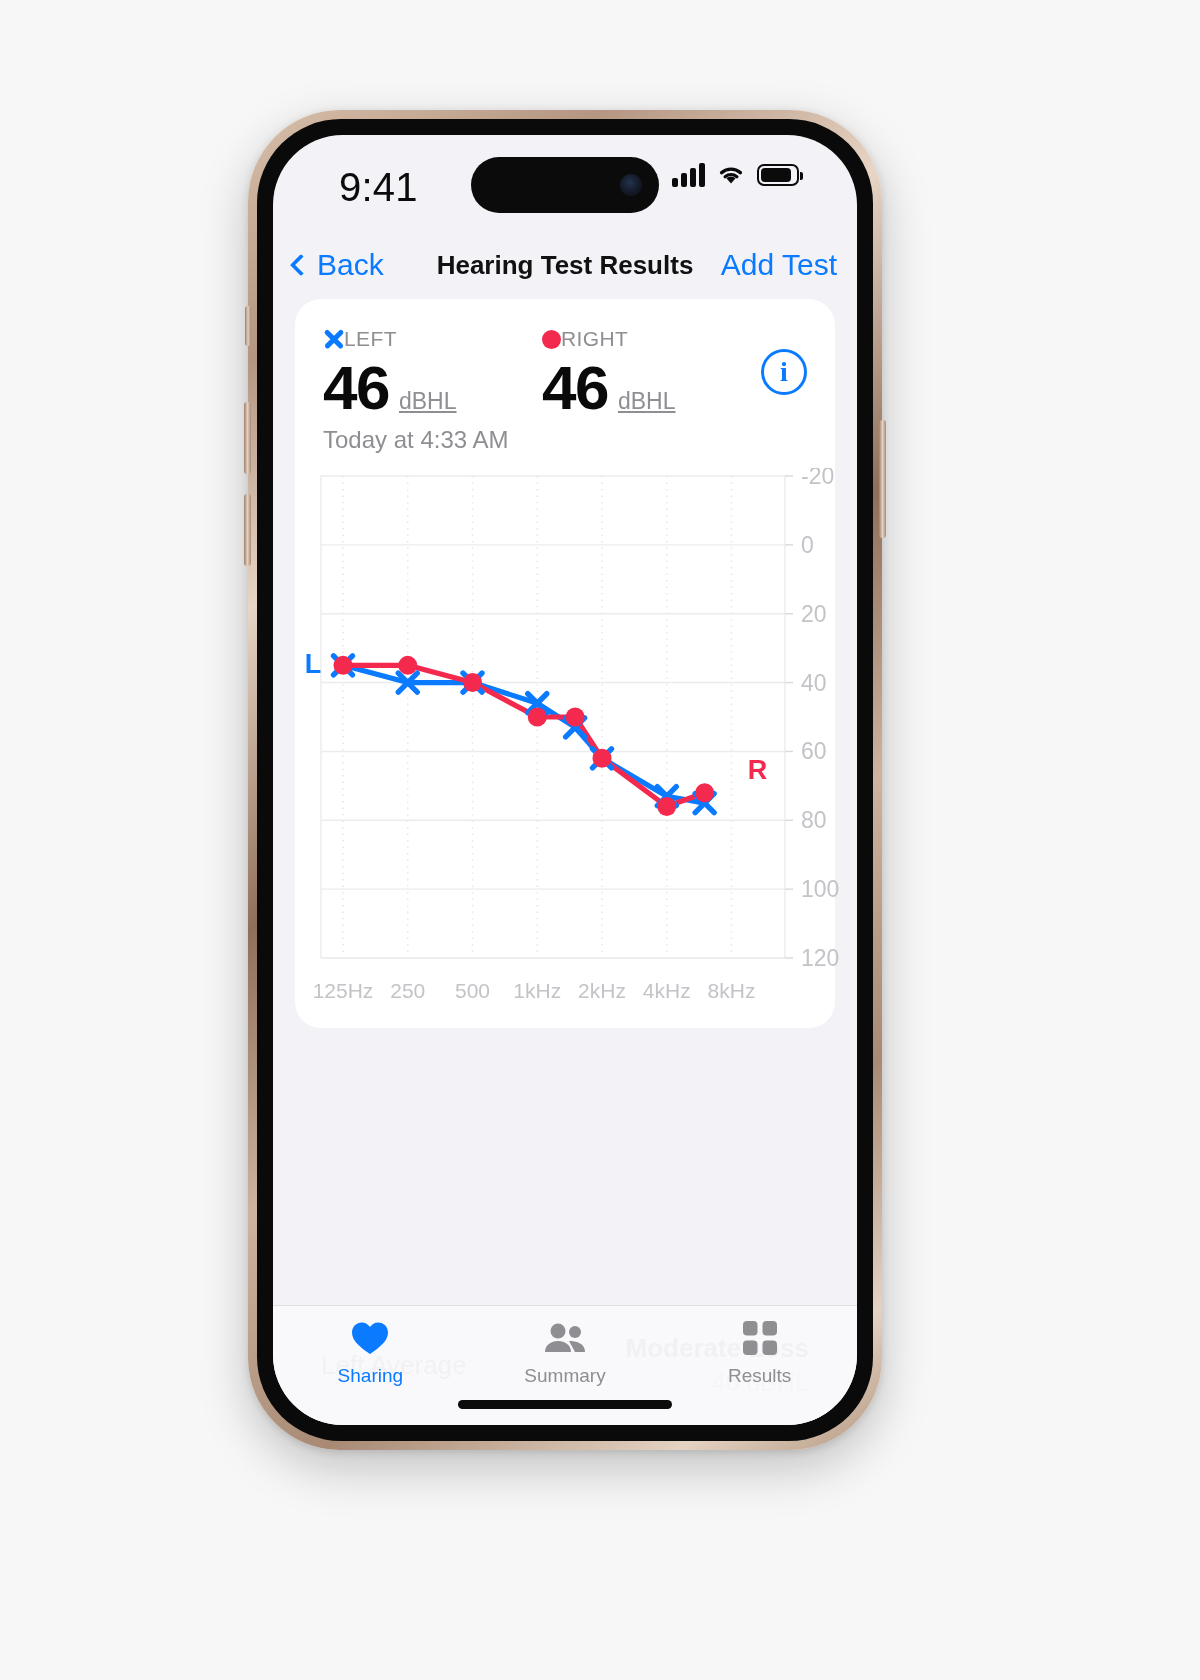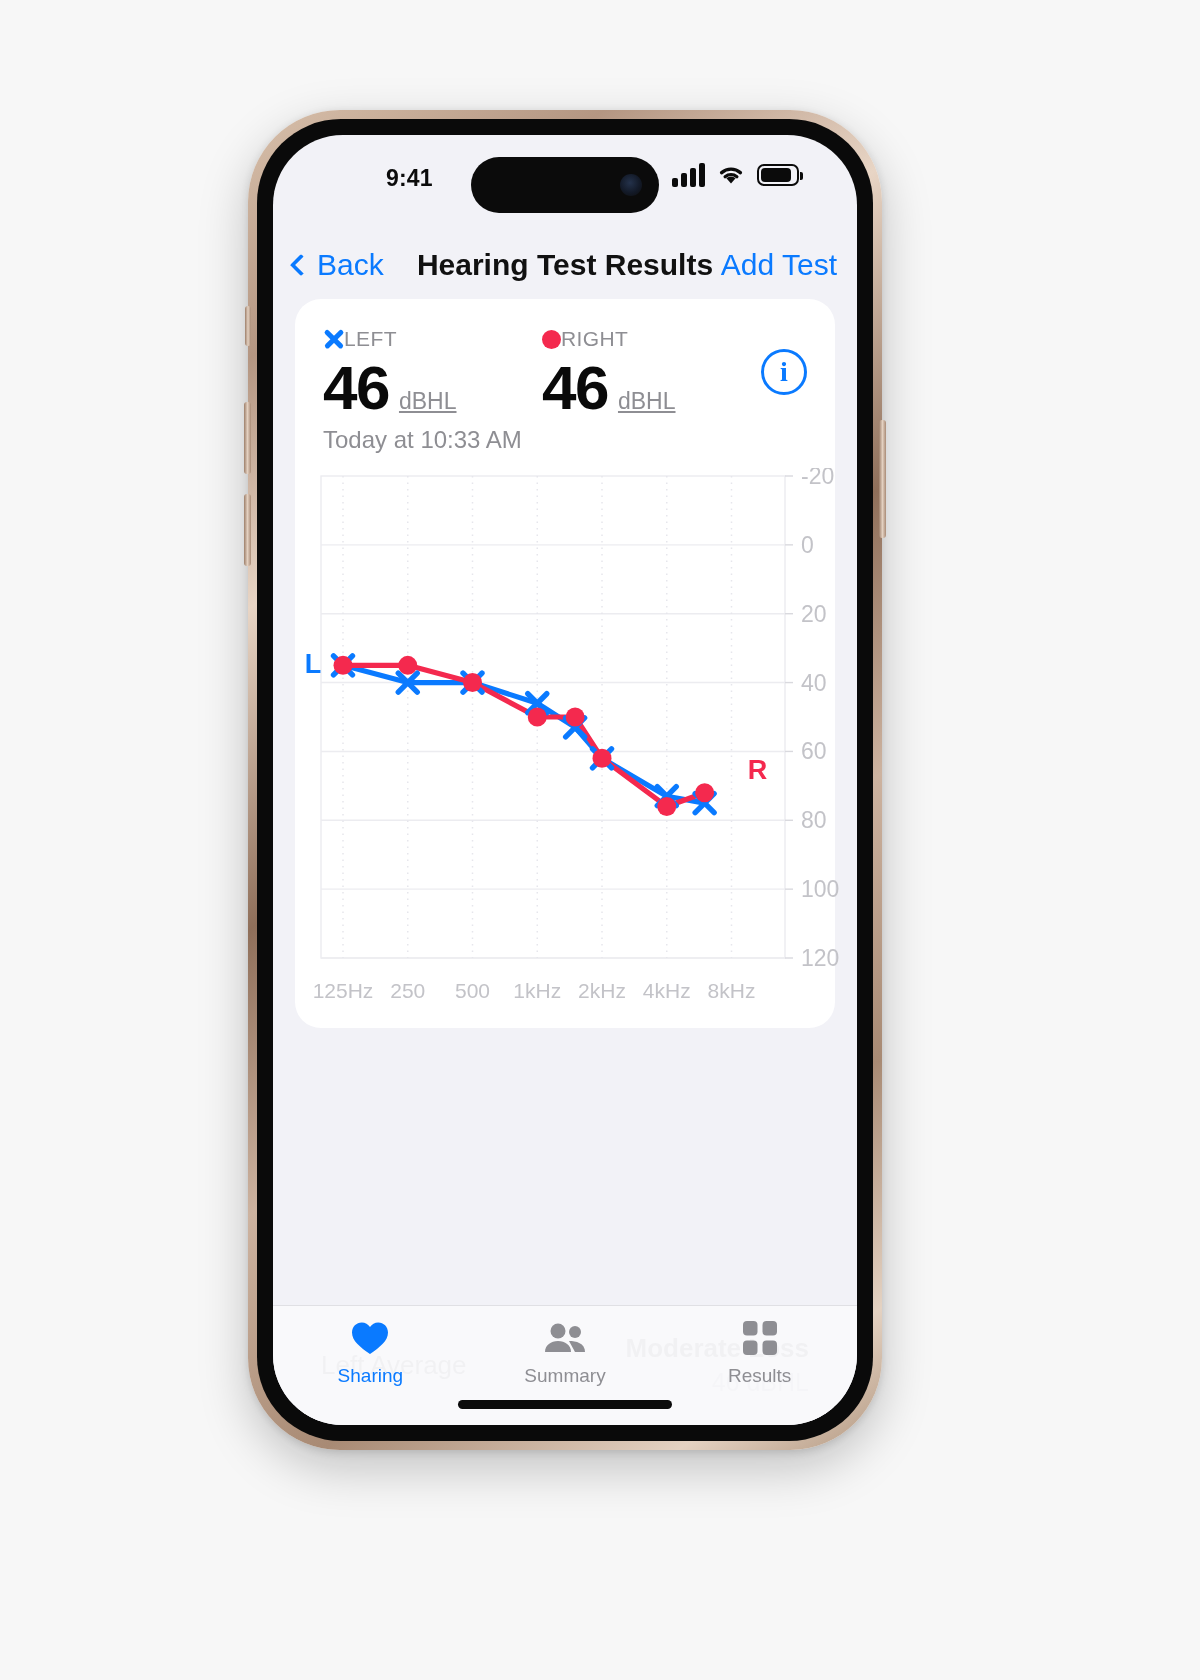--- a/index.html
+++ b/index.html
@@ -37,21 +37,21 @@
   .btn-volup  { left: -4px; top: 292px; width: 7px; height: 72px; }
   .btn-voldn  { left: -4px; top: 384px; width: 7px; height: 72px; }
   .btn-power  { right: -4px; top: 310px; width: 7px; height: 118px; }
 
   
   .statusbar {
     position: absolute; left: 0; top: 0; width: 100%; height: 92px;
   }
   .clock {
     position: absolute; left: 66px; top: 30px;
-    font-size: 23px; font-weight: 700; color: #0b0b0b; letter-spacing: .2px; margin-left: 47px;
+    font-size: 40px; font-weight: 400; color: #0b0b0b; letter-spacing: .2px;
   }
   .dyn-island {
     position: absolute; left: 50%; transform: translateX(-50%); top: 22px;
     width: 188px; height: 56px; background: #0b0b0b; border-radius: 30px;
   }
   .dyn-cam {
     position: absolute; right: 17px; top: 50%; transform: translateY(-50%);
     width: 22px; height: 22px; border-radius: 50%;
     background: radial-gradient(circle at 45% 40%, #24324b 0%, #131a28 55%, #0d0d0d 100%);
   }
@@ -78,21 +78,21 @@
     display: flex; align-items: center; padding: 0 20px;
   }
   .nav-back { display: flex; align-items: center; gap: 6px; color: #0a7aff; cursor: pointer; }
   .chev {
     width: 16px; height: 16px; border-left: 4.5px solid #0a7aff; border-bottom: 4.5px solid #0a7aff;
     transform: rotate(45deg); border-radius: 2px; margin-right: 2px;
   }
   .nav-back span { font-size: 30px; font-weight: 400; }
   .nav-title {
     position: absolute; left: 50%; transform: translateX(-50%);
-    font-size: 30px; font-weight: 700; color: #111;
+    font-size: 26px; font-weight: 700; color: #111;
     white-space: nowrap;
   }
   .nav-action { margin-left: auto; color: #0a7aff; font-size: 30px; cursor: pointer; }
 
   
   .content { position: absolute; left: 0; top: 164px; right: 0; bottom: 0; }
 
   .card {
     position: absolute; left: 22px; right: 22px; top: 0;
     background: #fff; border-radius: 26px;
@@ -226,21 +226,21 @@
                 </div>
                 <div class="legend-value">
                   <span class="legend-num">46</span>
                   <span class="legend-unit">dBHL</span>
                 </div>
               </div>
 
               <div class="info-btn">i</div>
             </div>
 
-            <div class="timestamp">Today at 10:33 AM</div>
+            <div class="timestamp">Today at 4:33 AM</div>
 
             <div class="chart-wrap">
               <svg class="chart-svg" id="chart" width="590" height="560" viewBox="0 0 590 560">
                   <rect x="26" y="8" width="464" height="482" fill="#fff" stroke="#ececf0" stroke-width="1.4"></rect>
                   <line x1="26" y1="76.85714285714285" x2="490" y2="76.85714285714285" stroke="#ececf0" stroke-width="1.4"></line>
                   <line x1="26" y1="145.7142857142857" x2="490" y2="145.7142857142857" stroke="#ececf0" stroke-width="1.4"></line>
                   <line x1="26" y1="214.57142857142856" x2="490" y2="214.57142857142856" stroke="#ececf0" stroke-width="1.4"></line>
                   <line x1="26" y1="283.4285714285714" x2="490" y2="283.4285714285714" stroke="#ececf0" stroke-width="1.4"></line>
                   <line x1="26" y1="352.2857142857143" x2="490" y2="352.2857142857143" stroke="#ececf0" stroke-width="1.4"></line>
                   <line x1="26" y1="421.1428571428571" x2="490" y2="421.1428571428571" stroke="#ececf0" stroke-width="1.4"></line>

